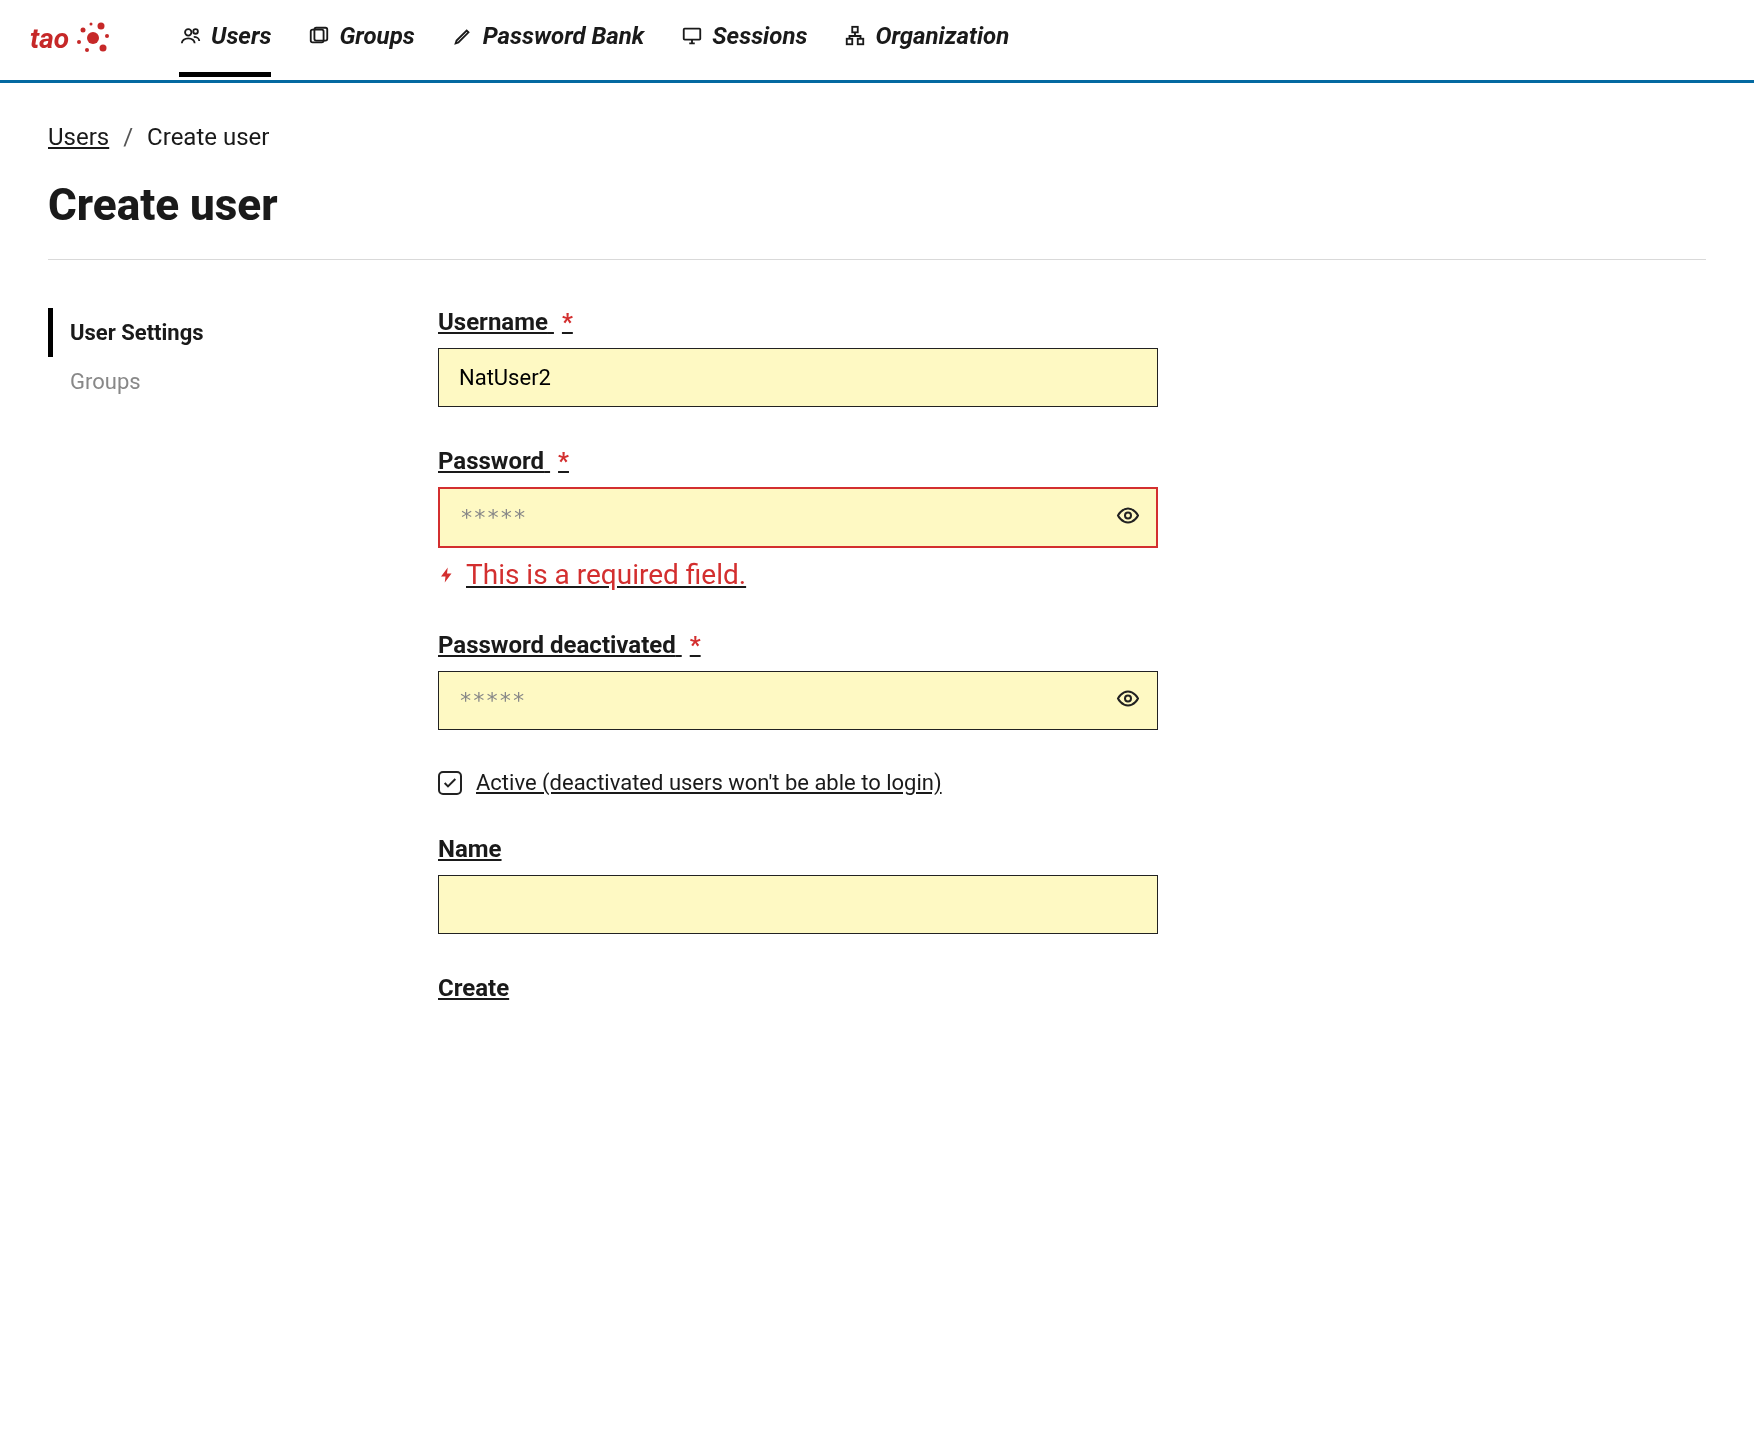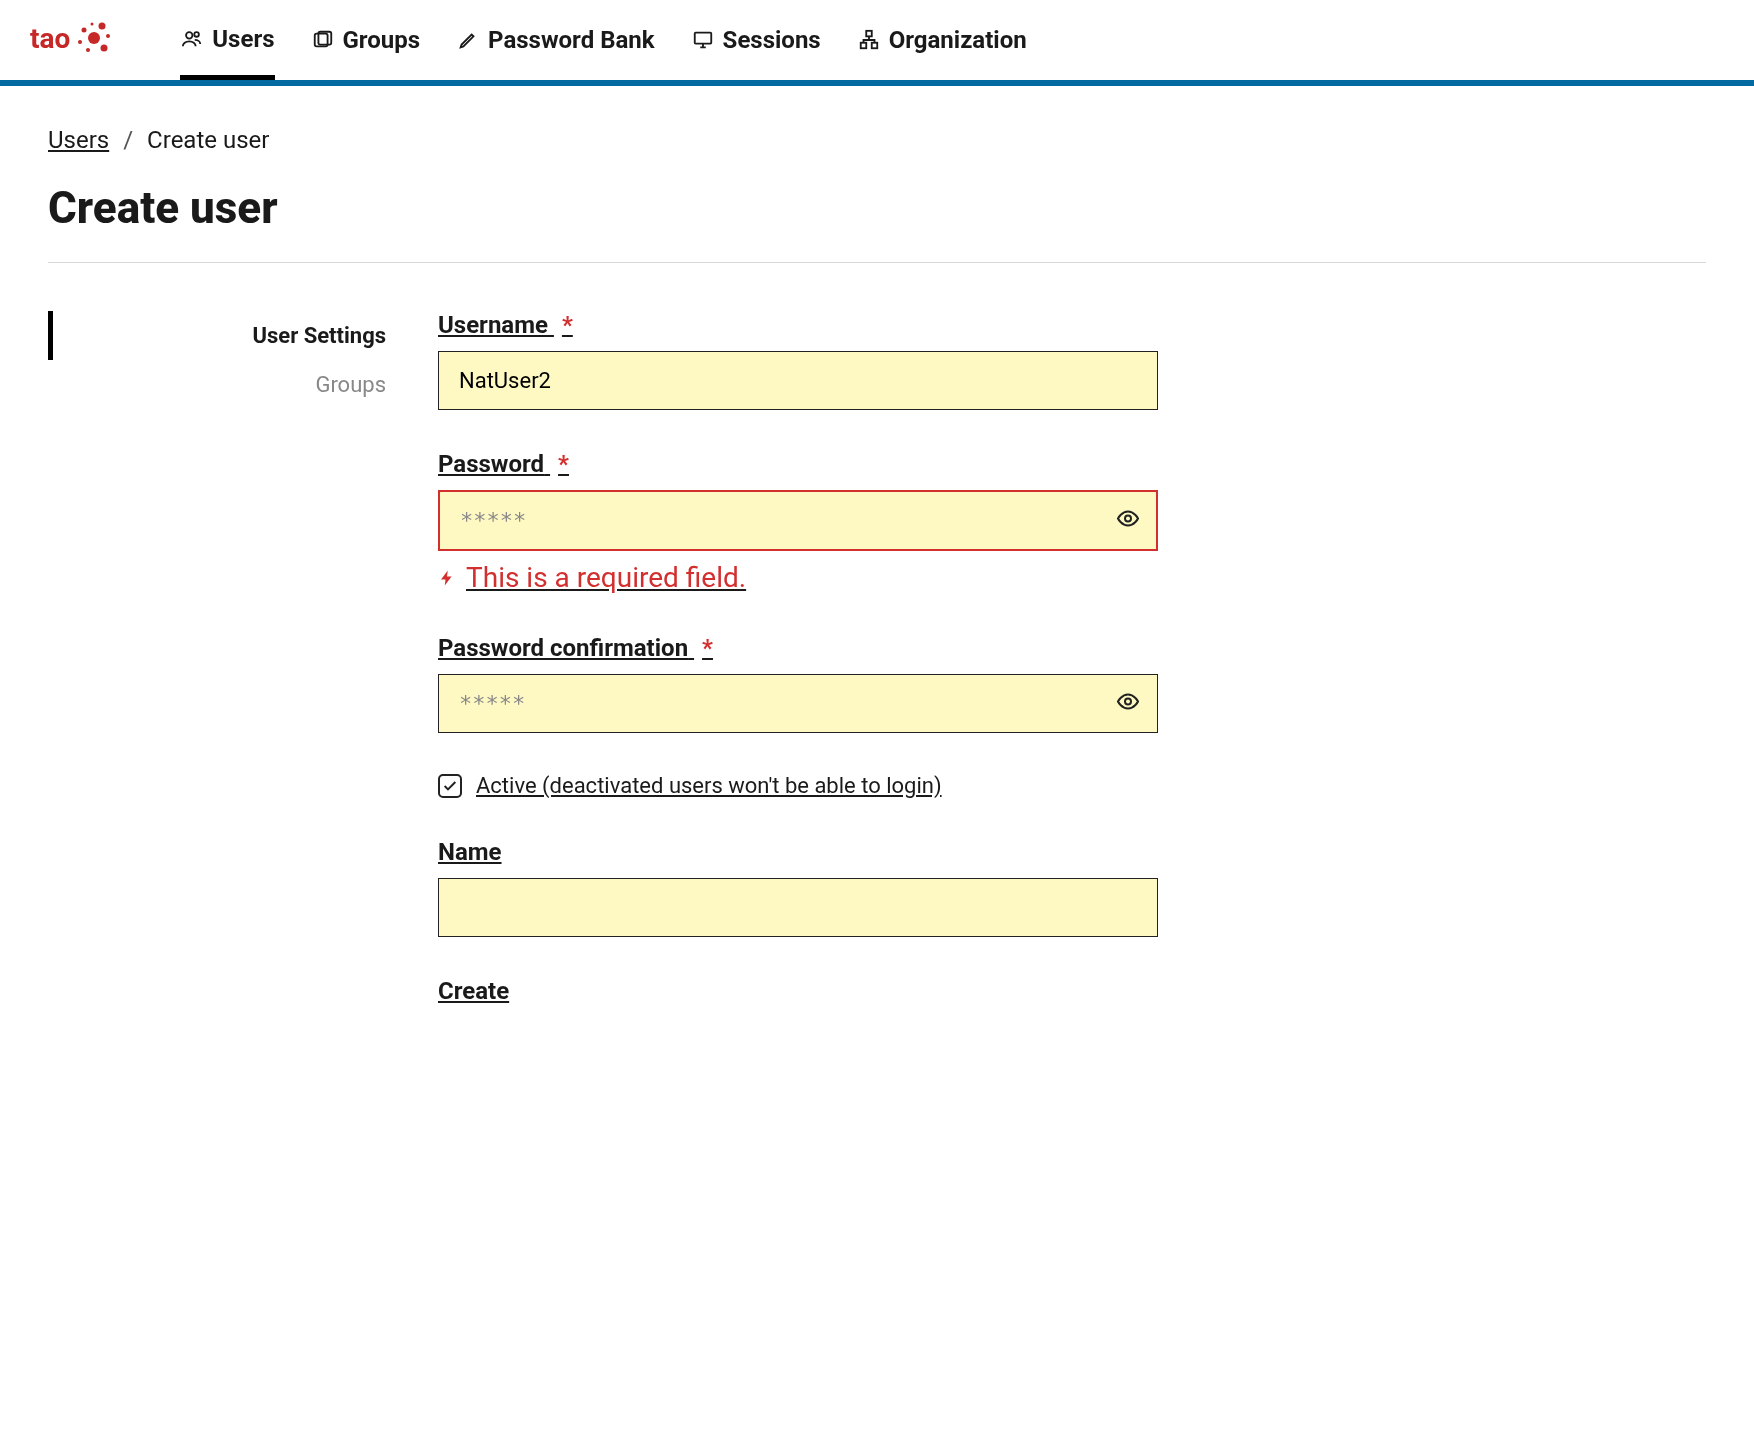--- a/index.html
+++ b/index.html
@@ -10,24 +10,25 @@
   }
   body {
     background: #fff;
     color: #1a1a1a;
     font-size: 20px;
   }
 
   
   .topbar {
     display: flex;
-    align-items: flex-end;
+    align-items: center;
     gap: 36px;
     padding: 18px 30px 0 30px;
-    border-bottom: 6px solid #0369a1;
+    border-bottom: 3px solid #0369a1;
+    font-style: italic;
   }
   .logo {
     display: flex;
     align-items: center;
     gap: 4px;
     color: #c62828;
     font-weight: 700;
     font-size: 28px;
     margin-right: 30px;
     padding-bottom: 22px;
@@ -104,21 +105,20 @@
   }
   .sidenav {
     width: 360px;
     flex-shrink: 0;
   }
   .sidenav-item {
     padding: 12px 22px;
     font-size: 22px;
     color: #888;
     cursor: pointer;
-    text-align: right;
   }
   .sidenav-item.active {
     font-weight: 700;
     color: #1a1a1a;
     border-left: 5px solid #000;
     padding-left: 17px;
   }
 
   .form-area {
     flex: 1;
@@ -332,21 +332,21 @@
         <div class="error-msg">
           <svg viewBox="0 0 24 24">
               <path d="M13 2L4 14h6l-1 8 9-12h-6l1-8z"></path>
             </svg>
           <span>This is a required field.</span>
         </div>
       </div>
 
       <div class="form-group">
         <label class="form-label">
-          <span>Password confirmation</span>
+          <span>Password deactivated</span>
           <span class="req">*</span>
         </label>
         <div class="input-wrap">
           <input type="password" class="text-input pw-dots" placeholder="*****" style="">
           <span class="eye-btn">
             <svg viewBox="0 0 24 24">
                 <path d="M2 12s3.5-7 10-7 10 7 10 7-3.5 7-10 7S2 12 2 12z" stroke-width="2"></path>
                 <circle cx="12" cy="12" r="3" stroke-width="2"></circle>
               </svg>
           </span>

